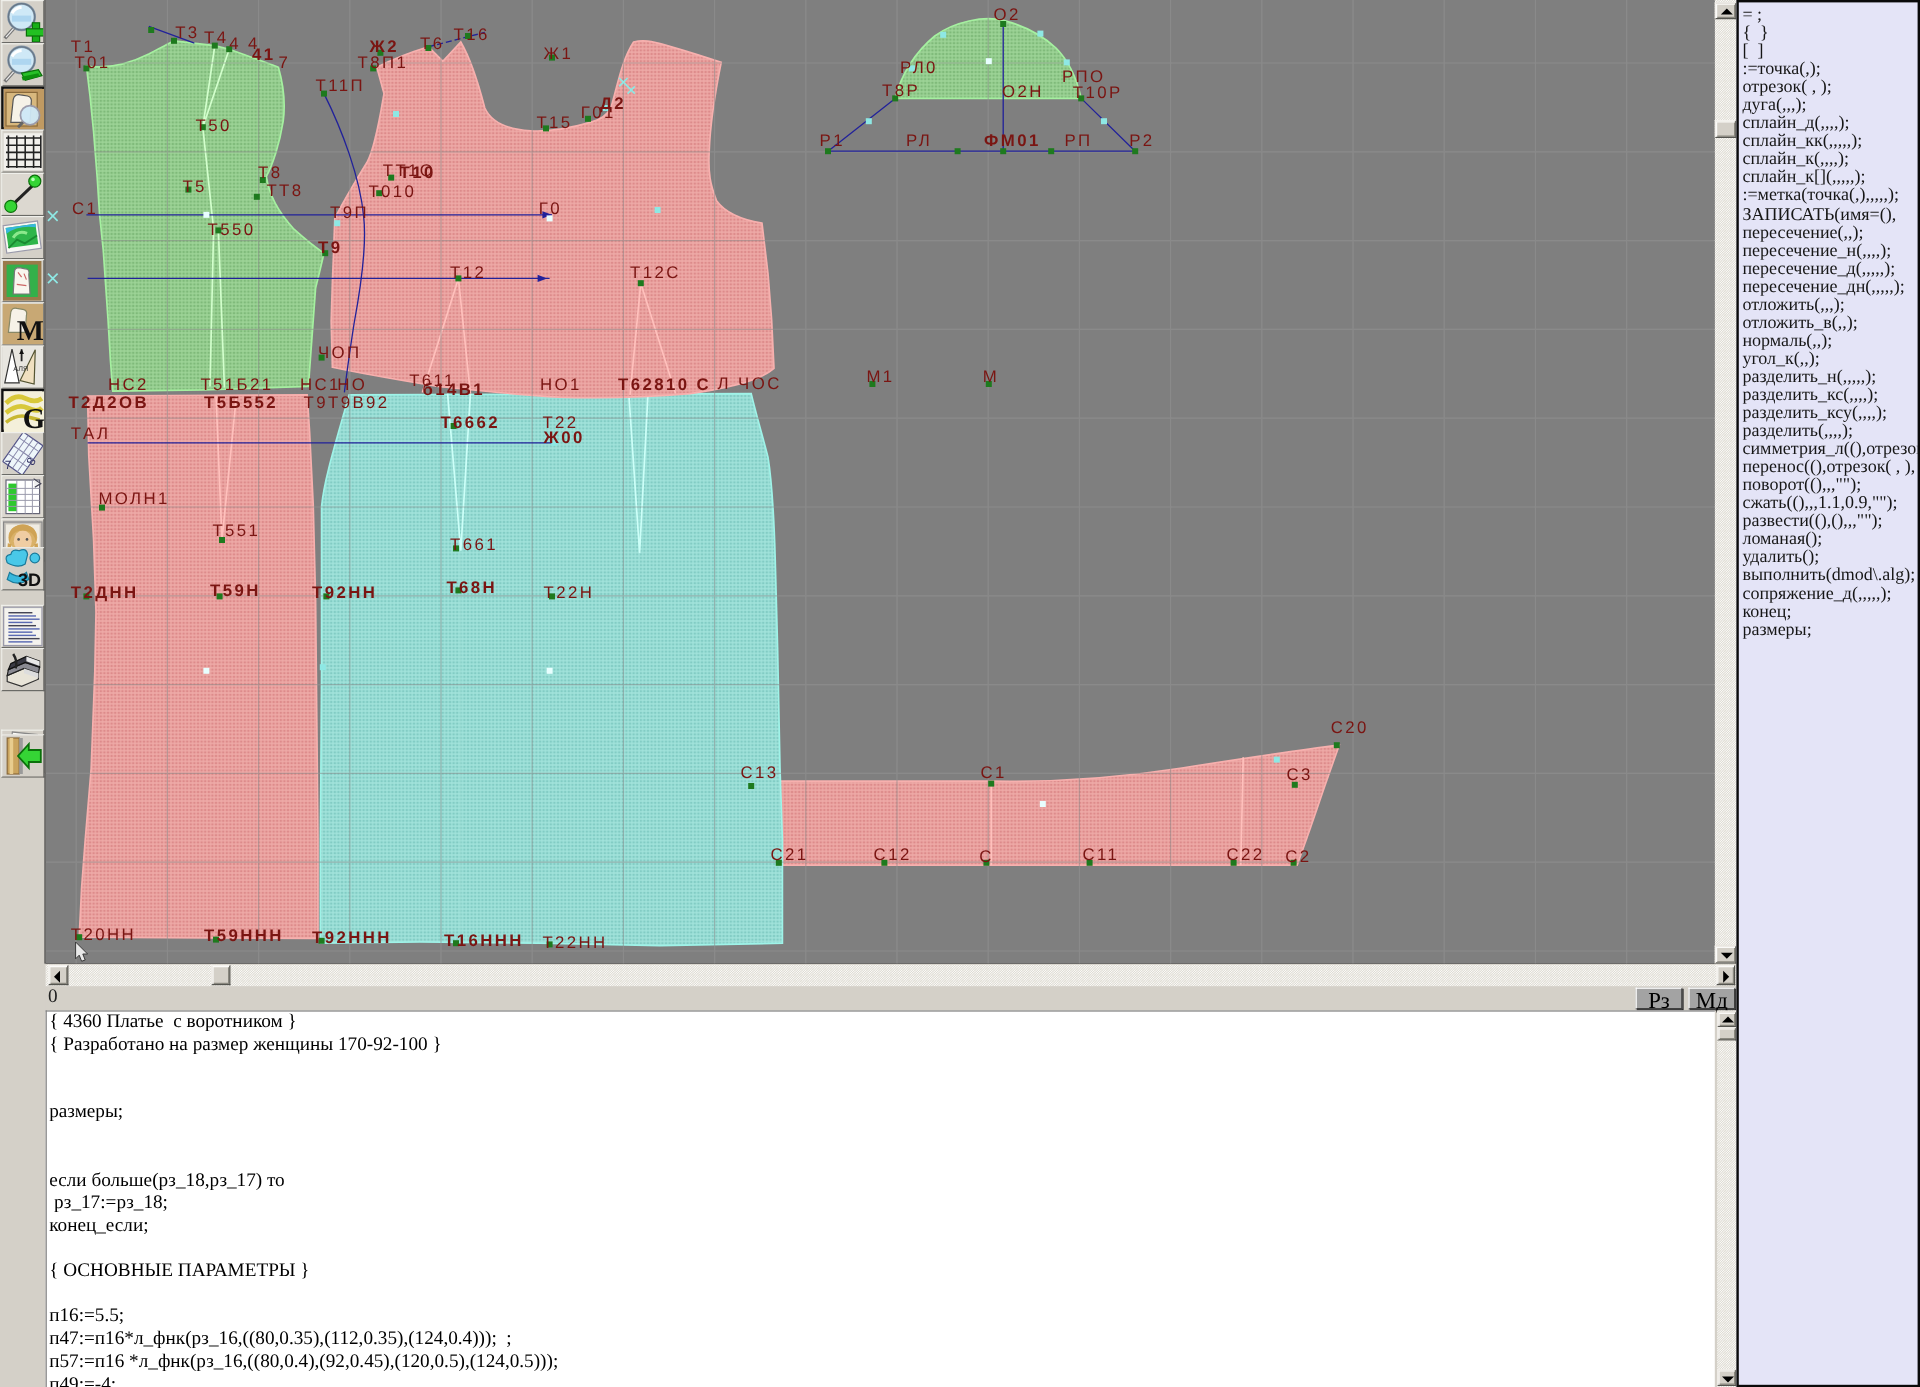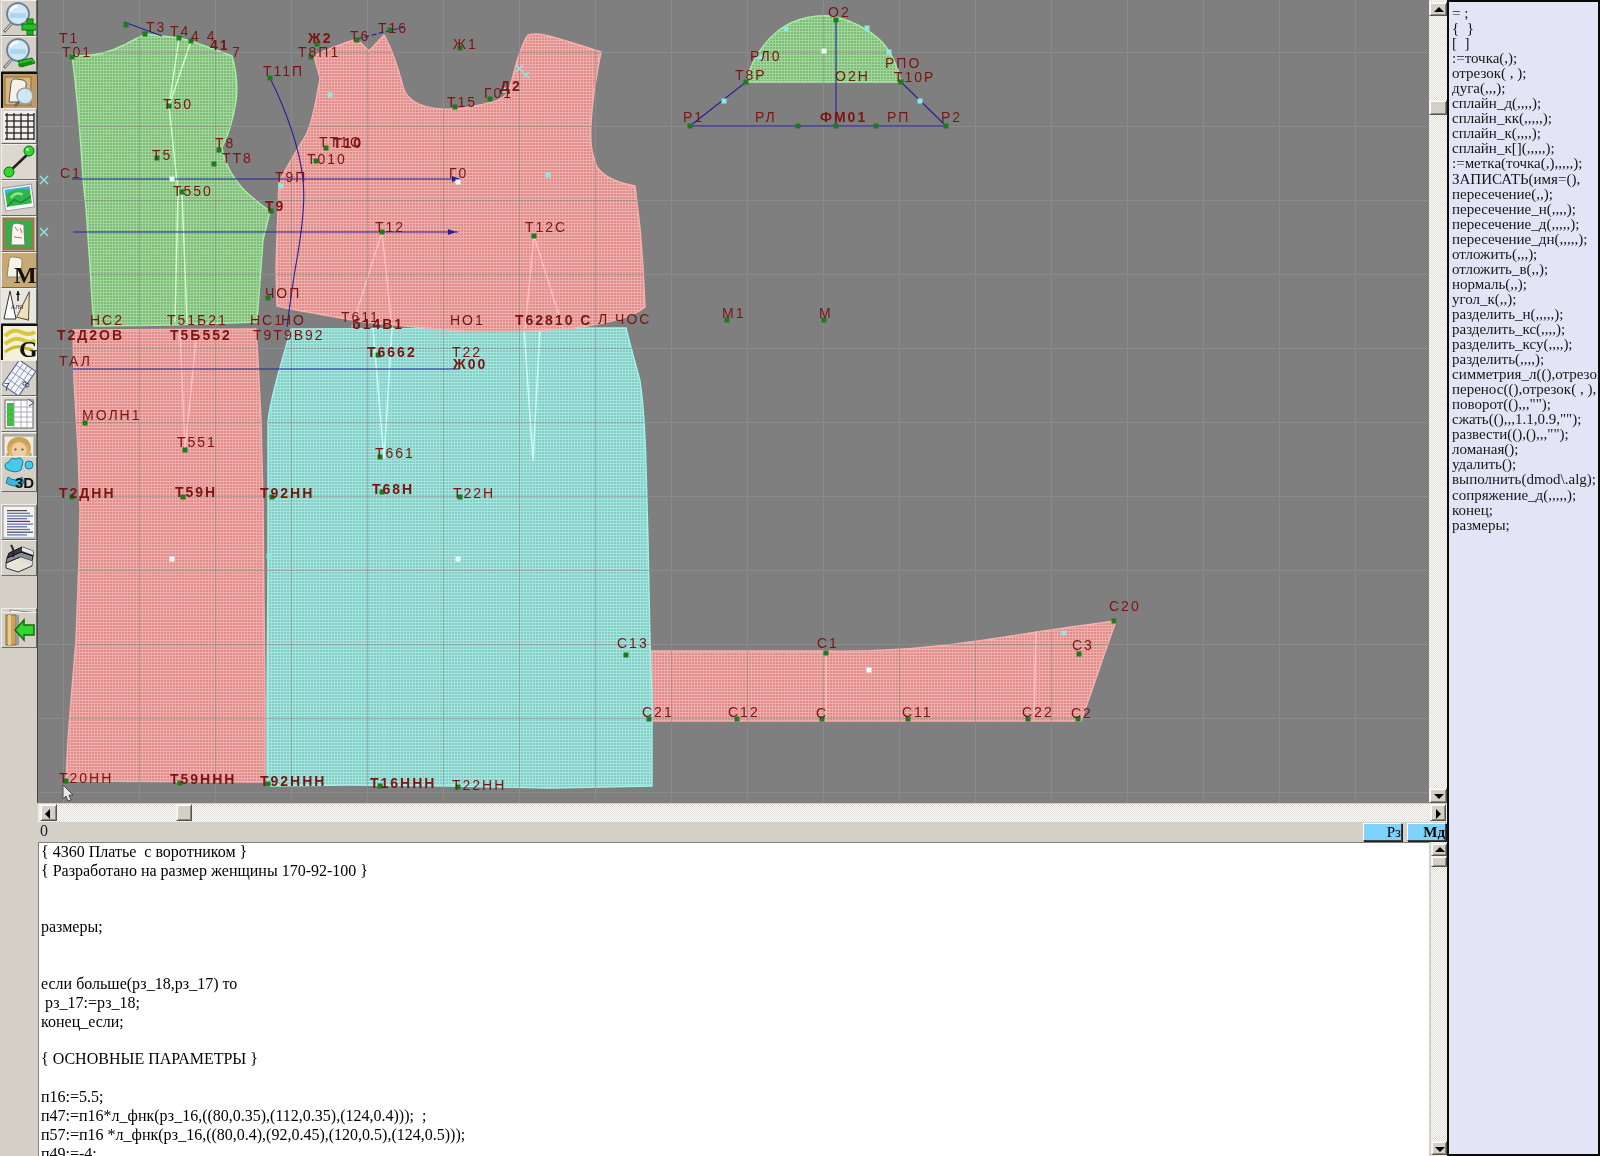--- a/index.html
+++ b/index.html
@@ -15,21 +15,21 @@
 #statusrow{position:absolute;left:38px;top:822px;width:1409px;height:20px;background:#d4d0c8;}
 #editor{position:absolute;left:38px;top:842px;width:1391px;height:314px;background:#ffffff;border-top:1px solid #808080;border-left:1px solid #808080;overflow:hidden;}
 #vsb2{position:absolute;left:1429px;top:842px;width:18px;height:314px;}
 #rpanel{position:absolute;left:1447px;top:0;width:153px;height:1156px;background:#e4e4f7;border:2px solid #0a0a0a;overflow:hidden;}
 .sbtrack{position:absolute;background-color:#dedbd2;background-image:linear-gradient(45deg,#ffffff 25%,transparent 25%,transparent 75%,#ffffff 75%),linear-gradient(45deg,#ffffff 25%,transparent 25%,transparent 75%,#ffffff 75%);background-size:2px 2px;background-position:0 0,1px 1px;}
 .sbbtn{position:absolute;background:#d4d0c8;border:1px solid;border-color:#f4f2ee #555550 #555550 #f4f2ee;box-shadow:inset 1px 1px 0 #fbfaf8, inset -1px -1px 0 #8a887f;}
 .arr{position:absolute;width:0;height:0;}
 .sbthumb{position:absolute;background:#d4d0c8;border:1px solid;border-color:#f4f2ee #555550 #555550 #f4f2ee;box-shadow:inset 1px 1px 0 #fbfaf8, inset -1px -1px 0 #8a887f;}
 #ed-text{position:absolute;left:2px;top:0px;font-size:16px;line-height:18.85px;color:#000;white-space:pre;font-family:"Liberation Serif",serif;}
 #rp-text{position:absolute;left:3px;top:4px;font-size:15px;line-height:15.05px;color:#161616;white-space:pre;font-family:"Liberation Serif",serif;}
-.btn{position:absolute;background:#7dd3fc;border:1px solid;border-color:#ffffff #404040 #404040 #ffffff;box-shadow:1px 1px 0 #202020;font-size:15px;text-align:right;color:#000;}
+.btn{position:absolute;background:#a3a3a3;border:1px solid;border-color:#ffffff #404040 #404040 #ffffff;box-shadow:1px 1px 0 #202020;font-size:19px;text-align:center;color:#000;}
 #zero{position:absolute;left:2px;top:0px;font-size:16px;color:#222;}
 </style>
 </head>
 <body>
 <div id="app">
 <div id="toolbar">
       <div class="tb" style="top:0px;">
         <svg width="34" height="34" viewBox="0 0 34 34">
           <line x1="10" y1="22" x2="2" y2="31" stroke="#777" stroke-width="3"></line>
           <line x1="10" y1="22" x2="3" y2="30" stroke="#eee" stroke-width="1"></line>
@@ -433,21 +433,21 @@
         <span class="arr" style="left:4px;top:4px;border-top:5px solid transparent;border-bottom:5px solid transparent;border-right:5px solid #000;"></span>
       </div>
   <div class="sbthumb" style="left:138px;top:0px;width:16px;height:17px;"></div>
   <div class="sbbtn" style="left:1392px;top:0px;width:16px;height:17px;">
         <span class="arr" style="left:5px;top:4px;border-top:5px solid transparent;border-bottom:5px solid transparent;border-left:5px solid #000;"></span>
       </div>
 </div>
 <div id="statusrow">
   <div id="zero">0</div>
   <div class="btn" style="left:1325px;top:1px;width:39px;height:18px;">Рз</div>
-  <div class="btn" style="left:1369px;top:1px;width:39px;height:18px;font-weight:bold;">Мд</div>
+  <div class="btn" style="left:1369px;top:1px;width:39px;height:18px;">Мд</div>
 </div>
 <div id="editor">
 <div id="ed-text">{ 4360 Платье  с воротником }
 { Разработано на размер женщины 170-92-100 }
 
 
 размеры;
 
 
 если больше(рз_18,рз_17) то

